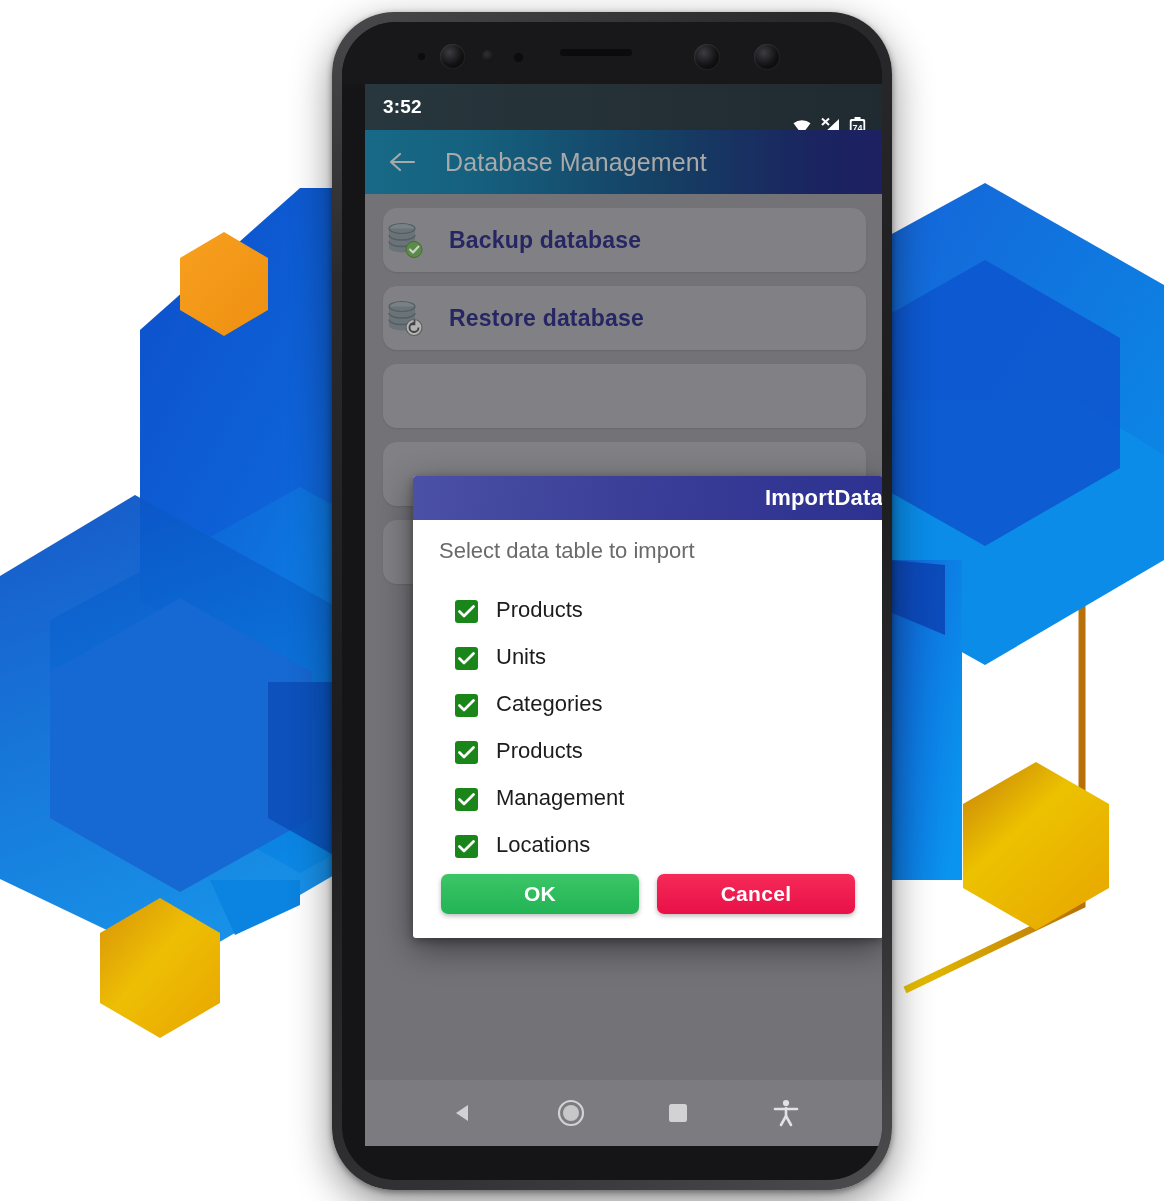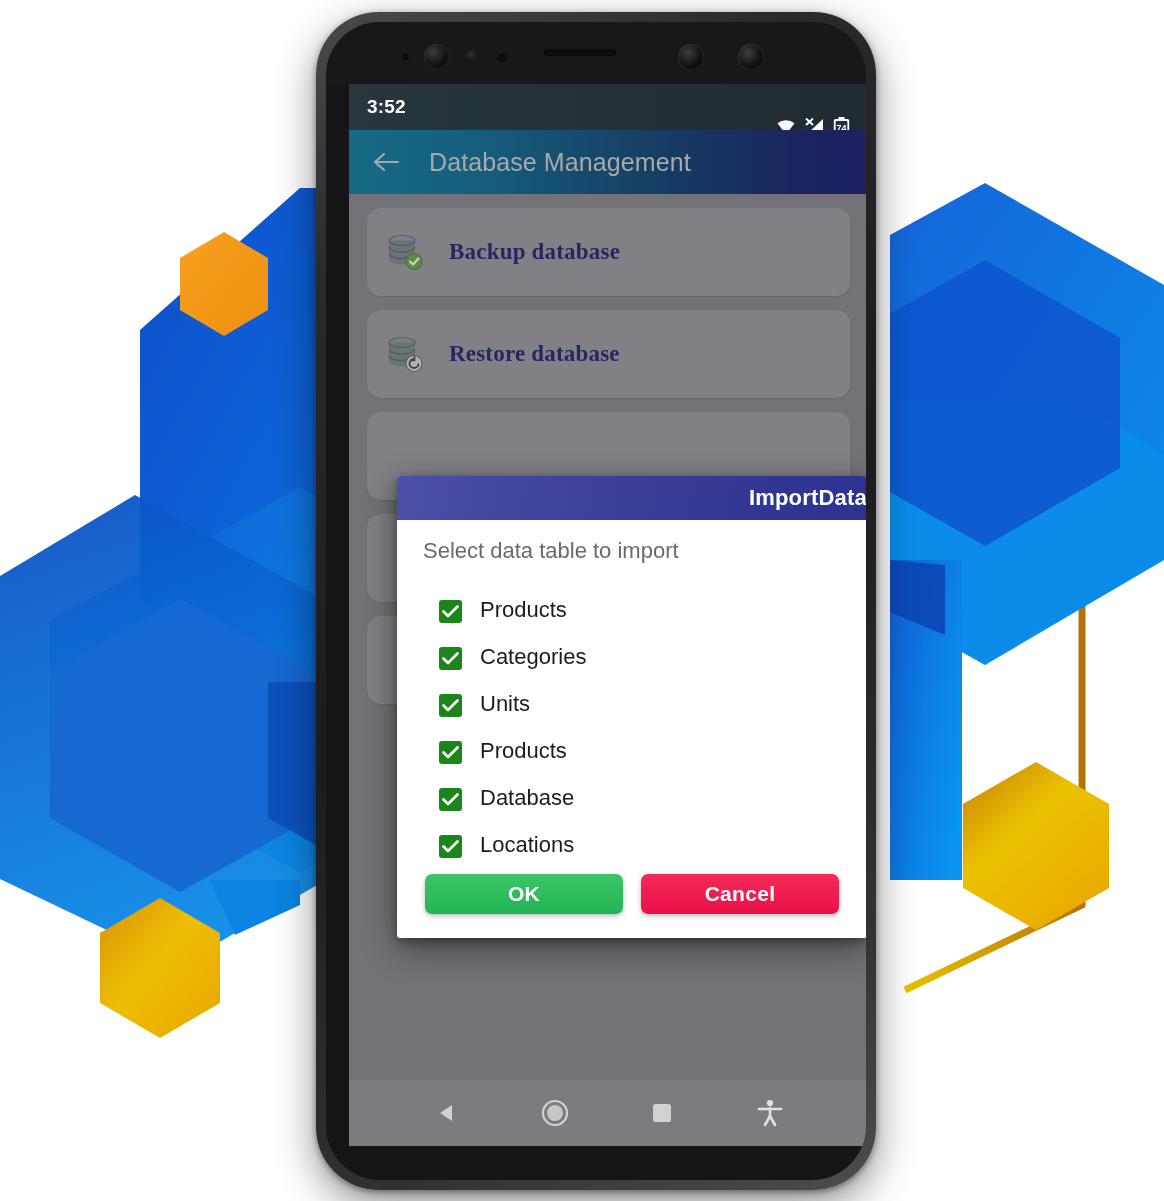--- a/index.html
+++ b/index.html
@@ -23,21 +23,21 @@
   #bg-decor {
     position: absolute;
     inset: 0;
     width: 1164px;
     height: 1201px;
   }
 
   
   #phone {
     position: absolute;
-    left: 316px;
+    left: 332px;
     top: 12px;
     width: 560px;
     height: 1178px;
     border-radius: 62px;
     background: linear-gradient(150deg,#4a4a4c 0%,#2a2a2c 18%,#1c1c1e 50%,#323234 82%,#4d4d4f 100%);
     box-shadow: 0 14px 40px rgba(0,0,0,.45), 0 2px 6px rgba(0,0,0,.4);
     z-index: 10;
   }
   #phone-inner {
     position: absolute;
@@ -138,30 +138,28 @@
   }
 
   
   #content {
     position: relative;
     height: 886px;
     background: #87878c;
     padding: 14px 18px 0 18px;
   }
   .list-row {
-    height: 88px;
+    height: 64px;
     margin-bottom: 14px;
     border-radius: 14px;
     background: #9a9a9e;
     box-shadow: 0 1px 2px rgba(0,0,0,.10);
     display: flex;
     align-items: center;
-    padding-left: 16px;
     cursor: pointer;
-    font-family: Liberation Serif, serif;
   }
   .row-icon { width: 46px; height: 40px; position: relative; flex: 0 0 auto; }
   .row-label {
     margin-left: 20px;
     font-size: 23px;
     font-weight: bold;
     color: #262673;
     letter-spacing: .2px;
   }
 
@@ -459,48 +457,48 @@
                 </span>
                 <span class="check-label">Products</span>
               </div>
 
               <div class="check-row">
                 <span class="checkbox">
                   <svg width="17" height="13" viewBox="0 0 17 13">
                       <path d="M1.5 6.5 L6 11 L15.5 1.5" stroke="#ffffff" stroke-width="2.7" fill="none" stroke-linecap="round" stroke-linejoin="round"></path>
                     </svg>
                 </span>
-                <span class="check-label">Categories</span>
+                <span class="check-label">Units</span>
               </div>
 
               <div class="check-row">
                 <span class="checkbox">
                   <svg width="17" height="13" viewBox="0 0 17 13">
                       <path d="M1.5 6.5 L6 11 L15.5 1.5" stroke="#ffffff" stroke-width="2.7" fill="none" stroke-linecap="round" stroke-linejoin="round"></path>
                     </svg>
                 </span>
-                <span class="check-label">Units</span>
+                <span class="check-label">Categories</span>
               </div>
 
               <div class="check-row">
                 <span class="checkbox">
                   <svg width="17" height="13" viewBox="0 0 17 13">
                       <path d="M1.5 6.5 L6 11 L15.5 1.5" stroke="#ffffff" stroke-width="2.7" fill="none" stroke-linecap="round" stroke-linejoin="round"></path>
                     </svg>
                 </span>
                 <span class="check-label">Products</span>
               </div>
 
               <div class="check-row">
                 <span class="checkbox">
                   <svg width="17" height="13" viewBox="0 0 17 13">
                       <path d="M1.5 6.5 L6 11 L15.5 1.5" stroke="#ffffff" stroke-width="2.7" fill="none" stroke-linecap="round" stroke-linejoin="round"></path>
                     </svg>
                 </span>
-                <span class="check-label">Database</span>
+                <span class="check-label">Management</span>
               </div>
 
               <div class="check-row">
                 <span class="checkbox">
                   <svg width="17" height="13" viewBox="0 0 17 13">
                       <path d="M1.5 6.5 L6 11 L15.5 1.5" stroke="#ffffff" stroke-width="2.7" fill="none" stroke-linecap="round" stroke-linejoin="round"></path>
                     </svg>
                 </span>
                 <span class="check-label">Locations</span>
               </div>

